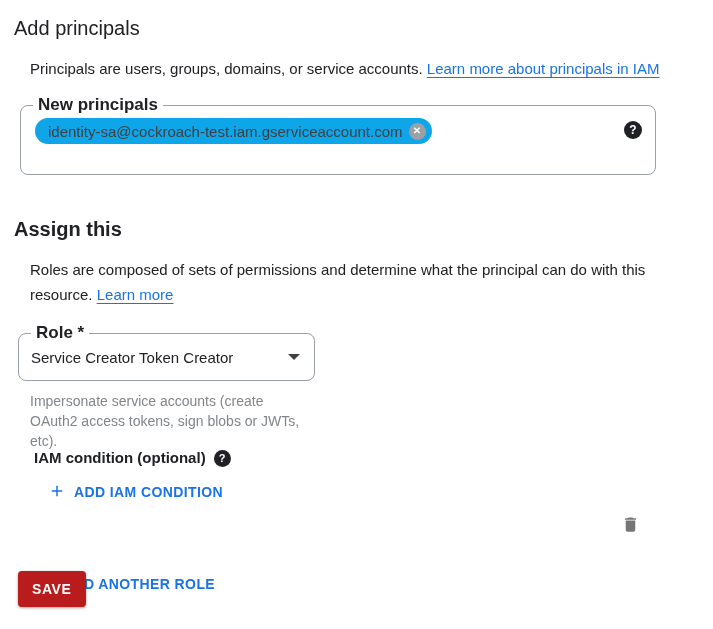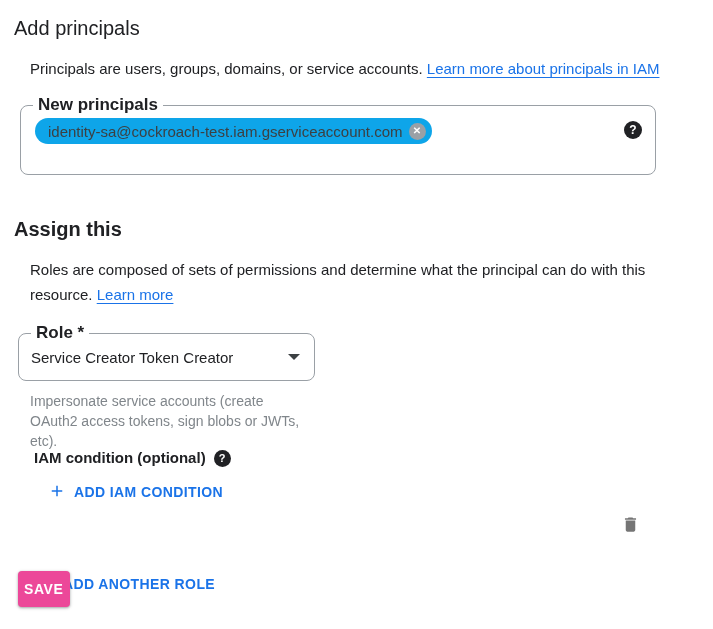--- a/index.html
+++ b/index.html
@@ -107,22 +107,22 @@
 
   .add-role-btn { margin: 38px 0 0 22px; }
 
   .footer-actions { position: absolute; left: 18px; top: 571px; display: flex; align-items: center; }
   .btn {
     height: 36px; border-radius: 4px; cursor: pointer;
     font-family: inherit; font-size: 14px; font-weight: 700; letter-spacing: 0.6px;
     display: inline-flex; align-items: center; justify-content: center;
   }
   .btn-primary {
-    background: #ec4899; color: #ffffff; border: none;
-    padding: 0 6px;
+    background: #b91c1c; color: #ffffff; border: none;
+    padding: 0 14px;
     box-shadow: 0 1px 2px rgba(60,64,67,0.3), 0 1px 3px 1px rgba(60,64,67,0.15);
   }
   .btn-secondary {
     background: #ffffff; color: #1a73e8; border: 1px solid #dadce0;
     padding: 0 16px; margin-left: 26px;
     box-shadow: 0 1px 2px rgba(60,64,67,0.15);
   }
 </style>
 </head>
 <body>

